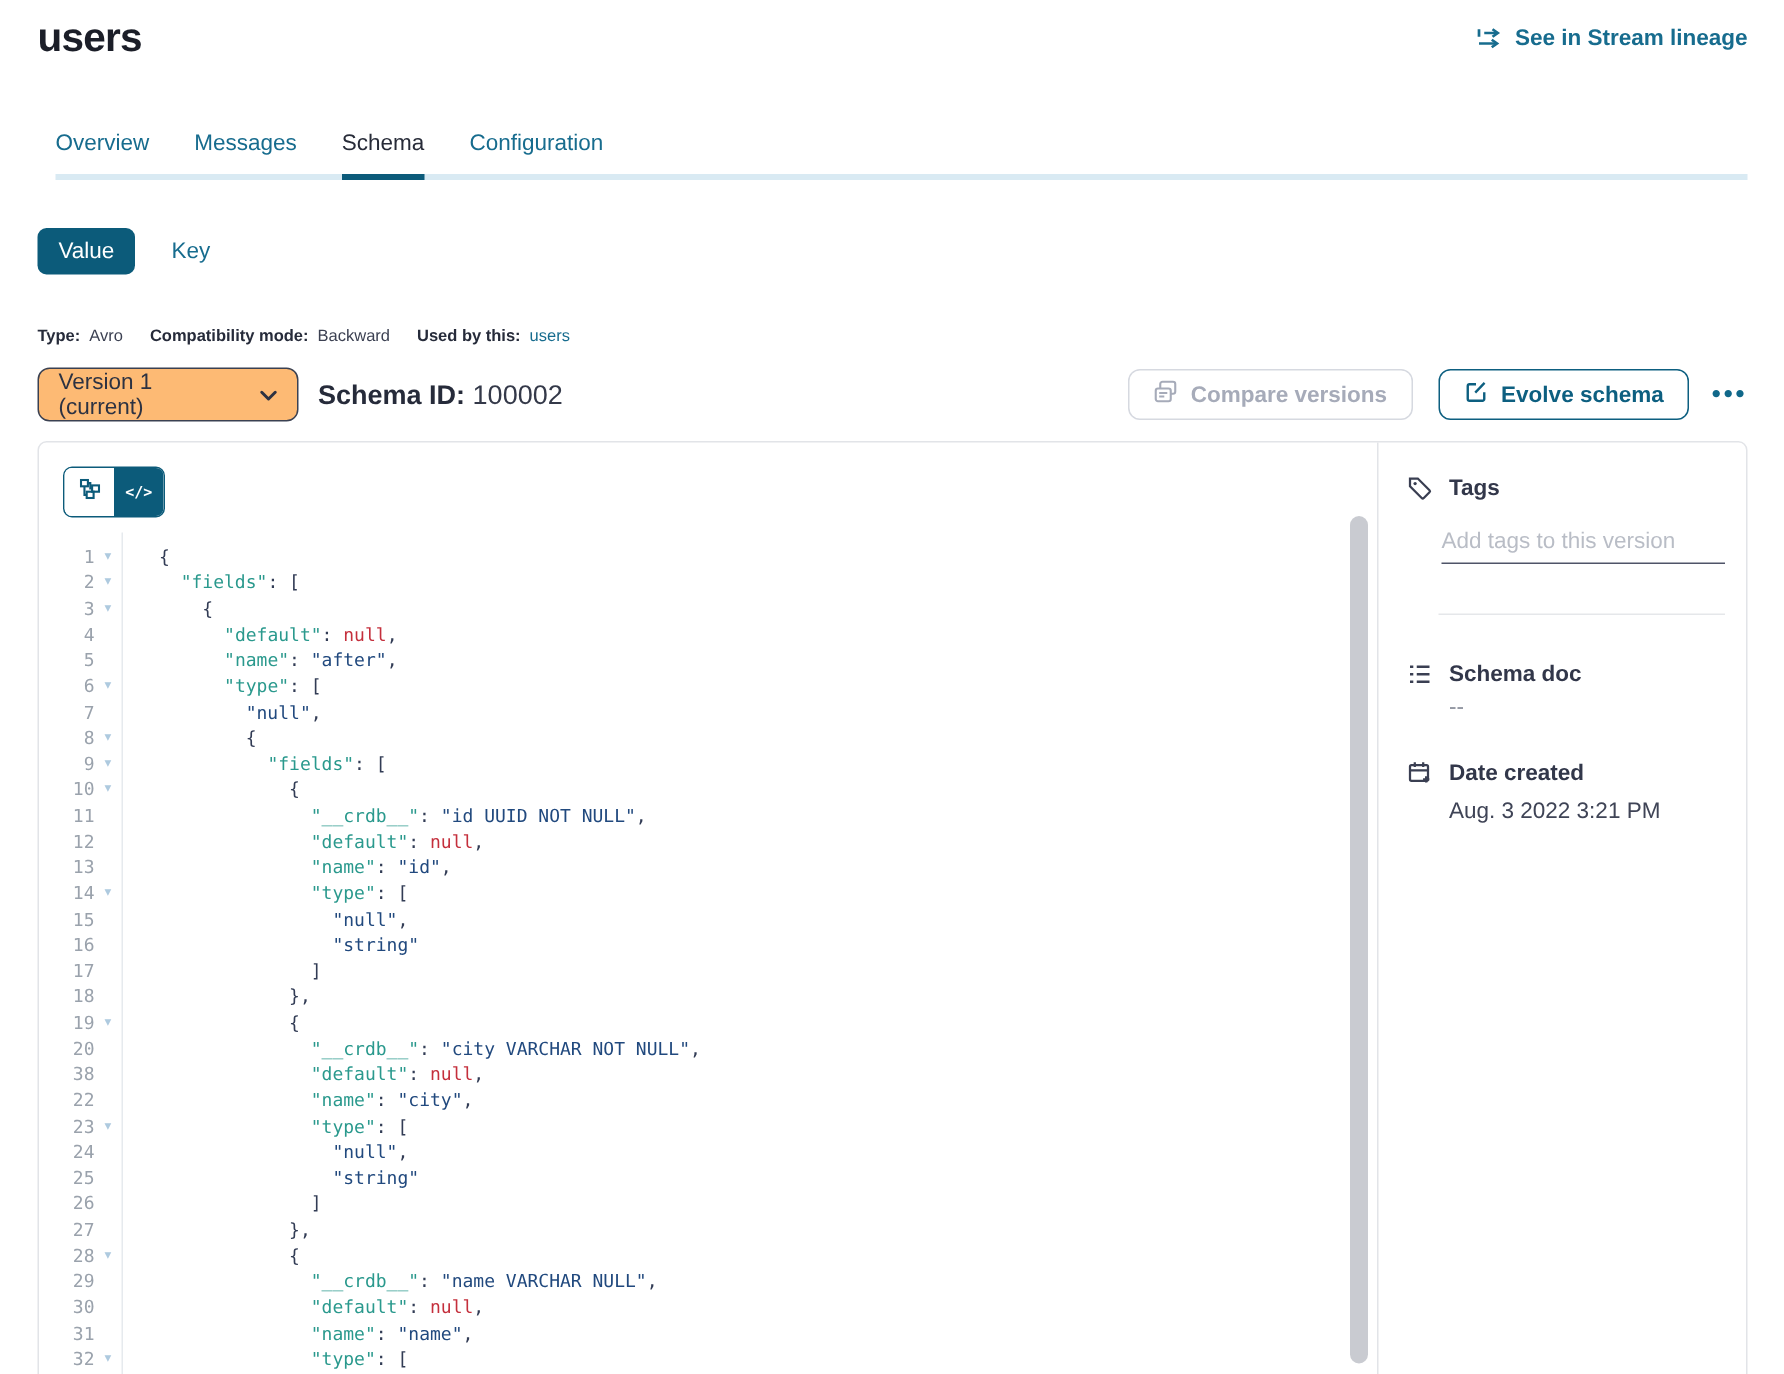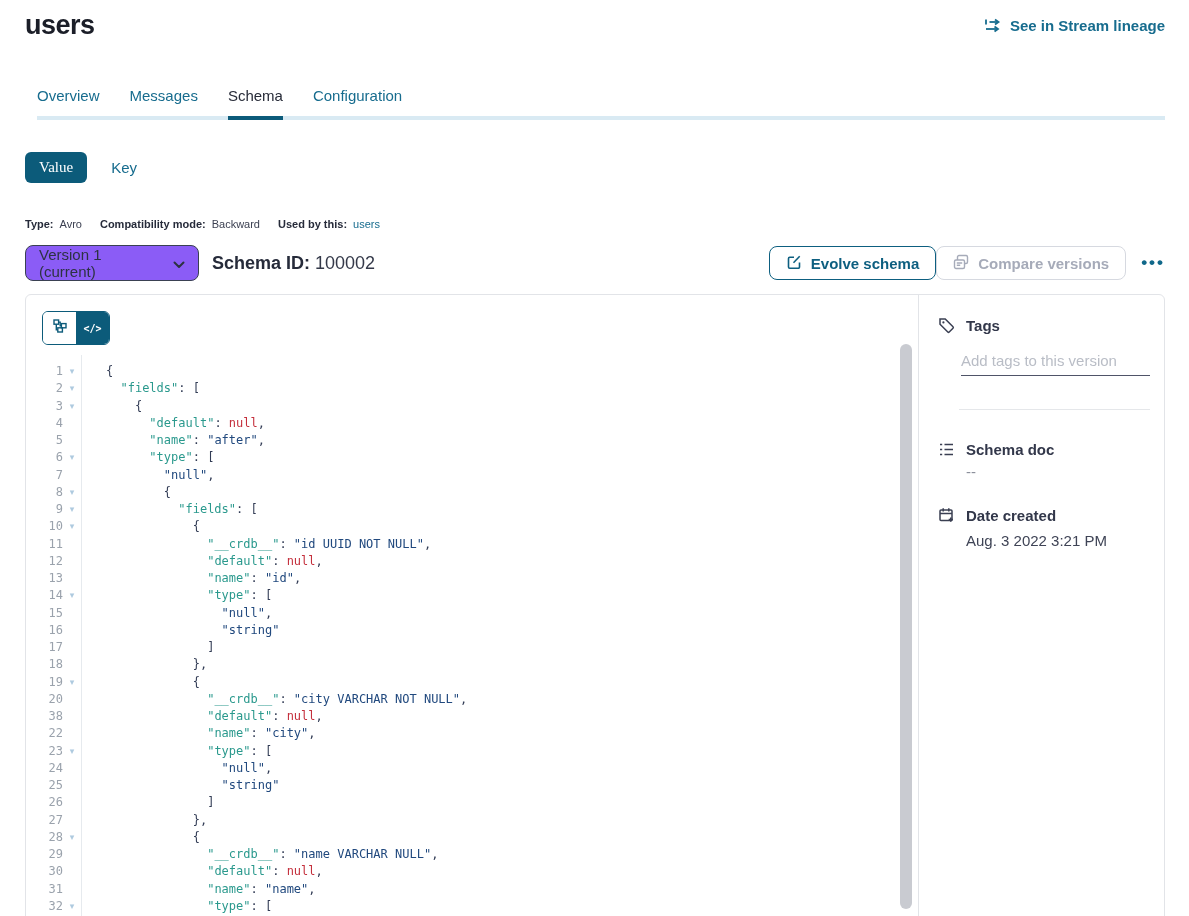--- a/index.html
+++ b/index.html
@@ -15,32 +15,32 @@
   .page-title { margin:0; font-size:27px; font-weight:700; letter-spacing:-0.5px; color:#1b1e28; line-height:31px; }
   .lineage-link { margin-top:7px; display:flex; align-items:center; gap:7px; color:#176c8e; font-size:15px; font-weight:600; cursor:pointer; }
 
   
   .tabs { display:flex; gap:30px; margin-top:46px; border-bottom:4px solid #d9eaf3;margin-left:12px; }
   .tab { font-size:15px; color:#176c8e; padding-bottom:12px; cursor:pointer; font-weight:500; }
   .tab.active { color:#272b38; border-bottom:4px solid #0c5b7a; margin-bottom:-4px; }
 
   
   .seg-row { margin-top:32px; display:flex; align-items:center; gap:24px; }
-  .btn-value { background:#0c5b7a; color:#ffffff; font-size:15px; font-weight:500; padding:7px 14px; border-radius:6px; cursor:pointer;font-family:Liberation Serif, serif; }
+  .btn-value { background:#0c5b7a; color:#ffffff; font-size:15px; font-weight:500; padding:7px 14px; border-radius:6px; cursor:pointer; }
   .key-link { color:#176c8e; font-size:15px; font-weight:500; cursor:pointer; }
 
   
   .meta { margin-top:35px; display:flex; gap:18px; font-size:11px; color:#3c4152; }
   .meta b { color:#262b3a; font-weight:700; }
   .meta .grp { display:flex; gap:6px; }
   .topic-link { color:#176c8e; cursor:pointer; }
 
   
   .controls { margin-top:15px; display:flex; align-items:center; }
-  .version-select { width:174px; height:36px; border:1px solid #3a4152; border-radius:8px; background:#8b5cf6;
+  .version-select { width:174px; height:36px; border:1px solid #3a4152; border-radius:8px; background:#fdba74;
     display:flex; align-items:center; justify-content:space-between; padding:0 13px; font-size:15px; color:#2c3242; cursor:pointer;gap:44px; }
   .schema-id { margin-left:13px; font-size:18px; color:#343949; }
   .schema-id b { color:#262b3a; }
   .spacer { flex:1; }
   .btn { height:34px; display:flex; align-items:center; gap:9px; padding:0 16px; border-radius:8px; background:#fff; font-size:15px; cursor:pointer; }
   .btn-compare { border:1px solid #d6d9e0; color:#a6abb9; font-weight:600; }
   .btn-evolve { border:1px solid #0d5f80; color:#0d5f80; font-weight:700; margin-left:17px; }
   .more-dots { margin-left:15px; color:#10688a; font-size:17px; font-weight:700; letter-spacing:2px; cursor:pointer; line-height:10px; }
 
   
@@ -132,38 +132,38 @@
         <svg width="12" height="8" viewBox="0 0 12 8" fill="none" stroke="#2c3242" stroke-width="2" stroke-linecap="round" stroke-linejoin="round">
             <path d="M1.5 1.5 L6 6 L10.5 1.5"></path>
           </svg>
       </span>
     </div>
     <div class="schema-id">
       <b>Schema ID:</b>
       <span>100002</span>
     </div>
     <div class="spacer"></div>
-    <div class="btn btn-evolve">
-      <span>
-        <svg width="16" height="16" viewBox="0 0 16 16" fill="none" stroke="#0d5f80" stroke-width="1.6">
-          <path d="M13.5 8.5 v4.5 a1.2 1.2 0 0 1 -1.2 1.2 H3.7 a1.2 1.2 0 0 1 -1.2 -1.2 V4.4 a1.2 1.2 0 0 1 1.2 -1.2 H8"></path>
-          <path d="M7.5 8.7 L13.7 2.3"></path>
-        </svg>
-      </span>
-      <span>Evolve schema</span>
-    </div>
     <div class="btn btn-compare">
       <span>
         <svg width="16" height="16" viewBox="0 0 16 16" fill="none" stroke="#a6abb9" stroke-width="1.4">
           <rect x="4.5" y="1.5" width="10" height="8" rx="1.5"></rect>
           <rect x="1.5" y="6" width="10" height="8.5" rx="1.5" fill="#ffffff"></rect>
           <path d="M3.8 9 h5.4 M3.8 11.3 h3.4"></path>
         </svg>
       </span>
       <span>Compare versions</span>
+    </div>
+    <div class="btn btn-evolve">
+      <span>
+        <svg width="16" height="16" viewBox="0 0 16 16" fill="none" stroke="#0d5f80" stroke-width="1.6">
+          <path d="M13.5 8.5 v4.5 a1.2 1.2 0 0 1 -1.2 1.2 H3.7 a1.2 1.2 0 0 1 -1.2 -1.2 V4.4 a1.2 1.2 0 0 1 1.2 -1.2 H8"></path>
+          <path d="M7.5 8.7 L13.7 2.3"></path>
+        </svg>
+      </span>
+      <span>Evolve schema</span>
     </div>
     <div class="more-dots">•••</div>
   </div>
 
   <div class="panel">
 
     <div class="code-area">
       <div class="view-toggle">
         <div class="view-seg">
           <span>

